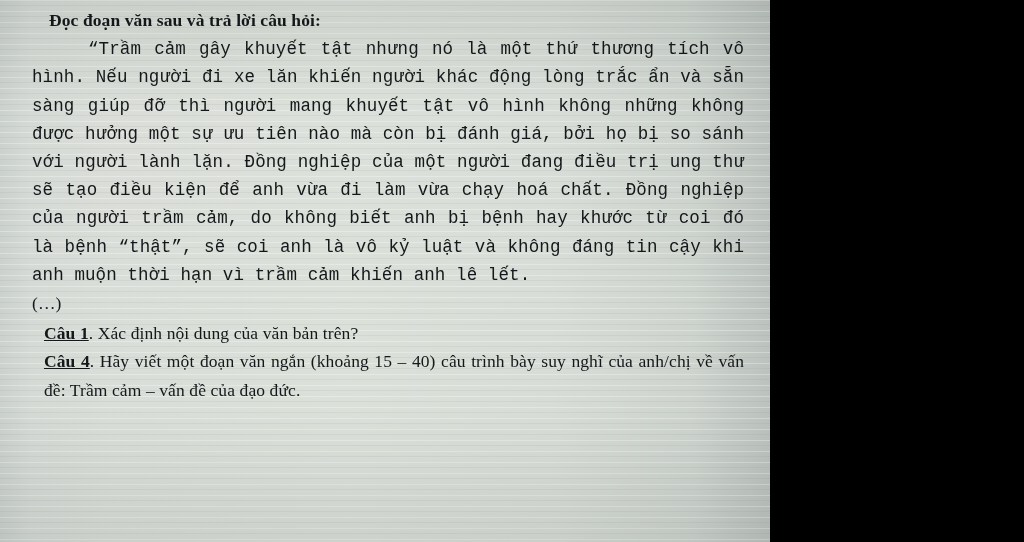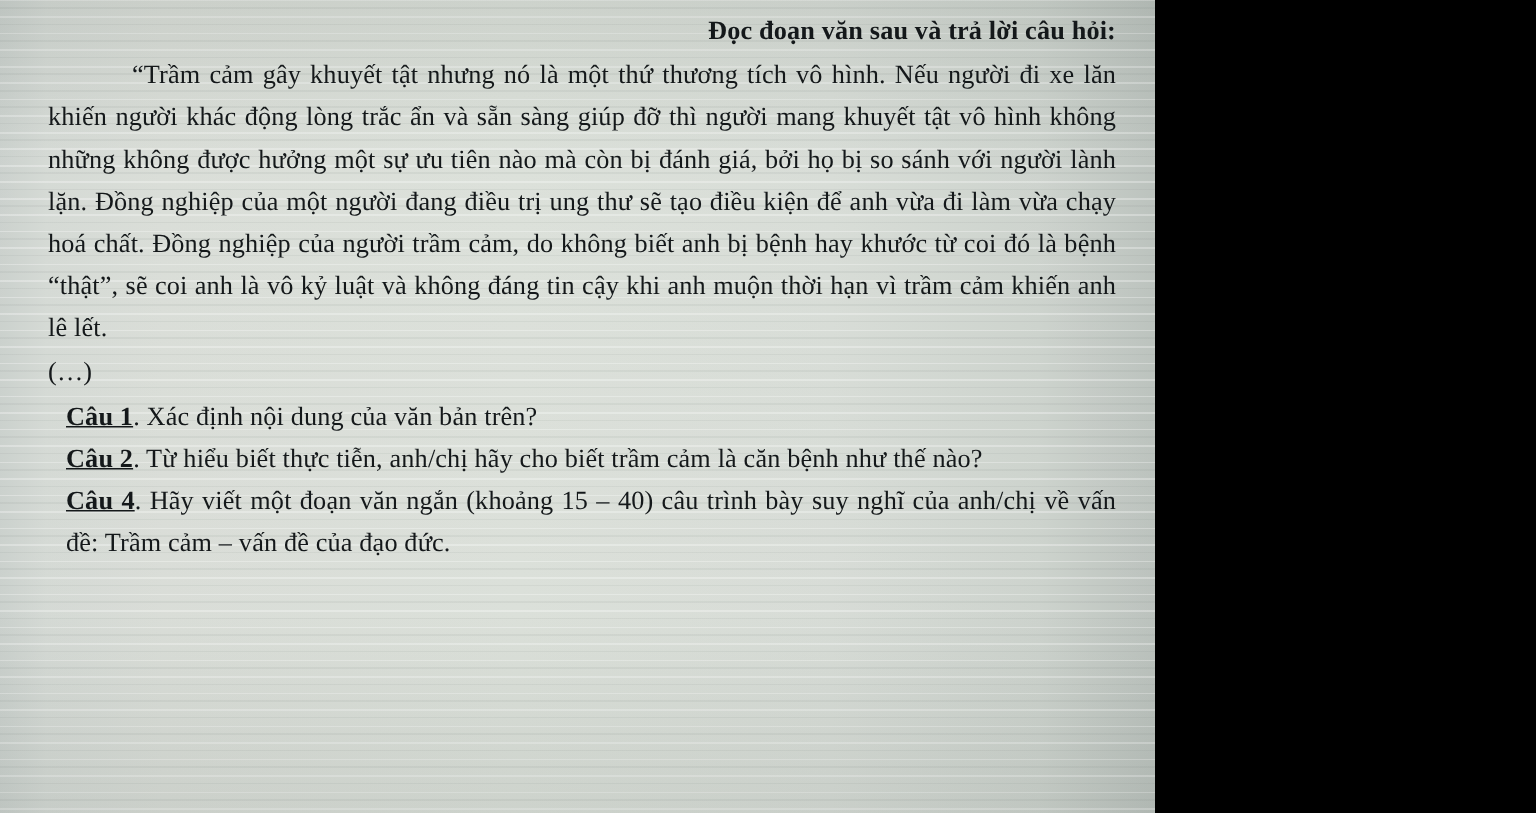--- a/index.html
+++ b/index.html
@@ -62,28 +62,29 @@
     z-index: 2;
     padding: 6px 26px 0 32px;
     color: #14181a;
     font-size: 17.5px;
     line-height: 28.2px;
     text-align: justify;
     text-justify: inter-word;
     letter-spacing: 0.1px;
   }
   .intro {
-    margin: 0 0 1px 4px;
+    margin: 0 0 1px 17px;
     font-weight: 700;
-    text-align: right;
+    text-align: left;
     font-size: 17.5px;
   }
   .para {
     margin: 0;
     text-indent: 56px;
+    font-family: Liberation Mono, monospace;
   }
   .ellipsis {
     margin: 0;
     text-align: left;
     text-indent: 0;
   }
   .source {
     margin: 0;
     text-align: right;
     text-indent: 0;
@@ -122,19 +123,18 @@
       <p class="intro">Đọc đoạn văn sau và trả lời câu hỏi:</p>
 
       <p class="para">“Trầm cảm gây khuyết tật nhưng nó là một thứ thương tích vô hình. Nếu người đi xe lăn khiến người khác động lòng trắc ẩn và sẵn sàng giúp đỡ thì người mang khuyết tật vô hình không những không được hưởng một sự ưu tiên nào mà còn bị đánh giá, bởi họ bị so sánh với người lành lặn. Đồng nghiệp của một người đang điều trị ung thư sẽ tạo điều kiện để anh vừa đi làm vừa chạy hoá chất. Đồng nghiệp của người trầm cảm, do không biết anh bị bệnh hay khước từ coi đó là bệnh “thật”, sẽ coi anh là vô kỷ luật và không đáng tin cậy khi anh muộn thời hạn vì trầm cảm khiến anh lê lết.</p>
 
 
       <p class="ellipsis">(…)</p>
 
 
       <ul class="q-list">
         <li class="q-item"><span class="q-label">Câu 1</span><span class="q-text">. Xác định nội dung của văn bản trên?</span></li>
-        <li class="q-item"><span class="q-label">Câu 2</span><span class="q-text">. Từ hiểu biết thực tiễn, anh/chị hãy cho biết trầm cảm là căn bệnh như thế nào?</span></li>
         <li class="q-item"><span class="q-label">Câu 4</span><span class="q-text">. Hãy viết một đoạn văn ngắn (khoảng 15 – 40) câu trình bày suy nghĩ của anh/chị về vấn đề: Trầm cảm – vấn đề của đạo đức.</span></li>
       </ul>
 
     </div>
   </div>
 </div>
 
 </body></html>

